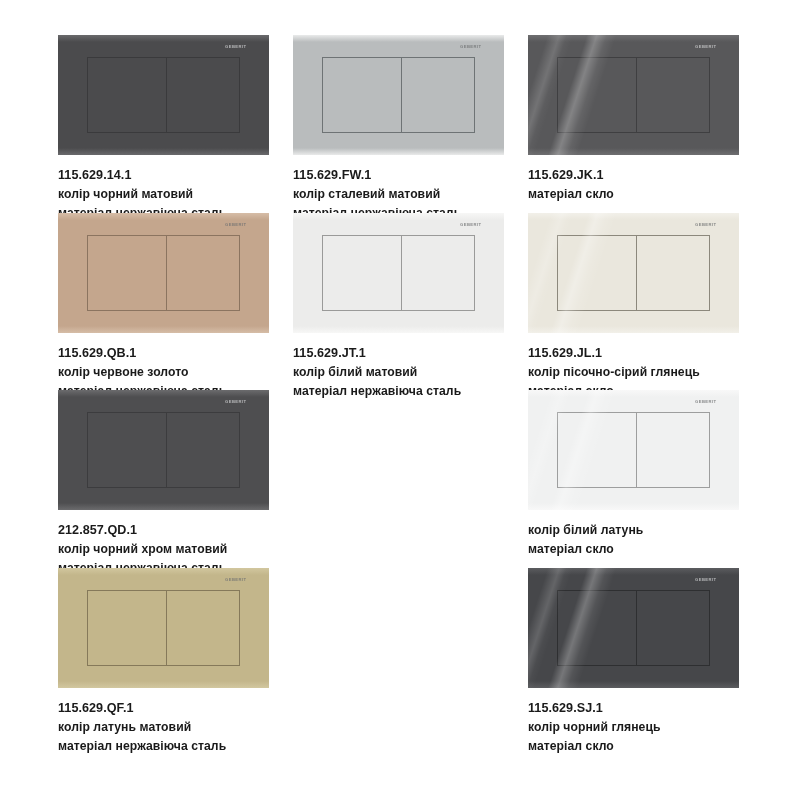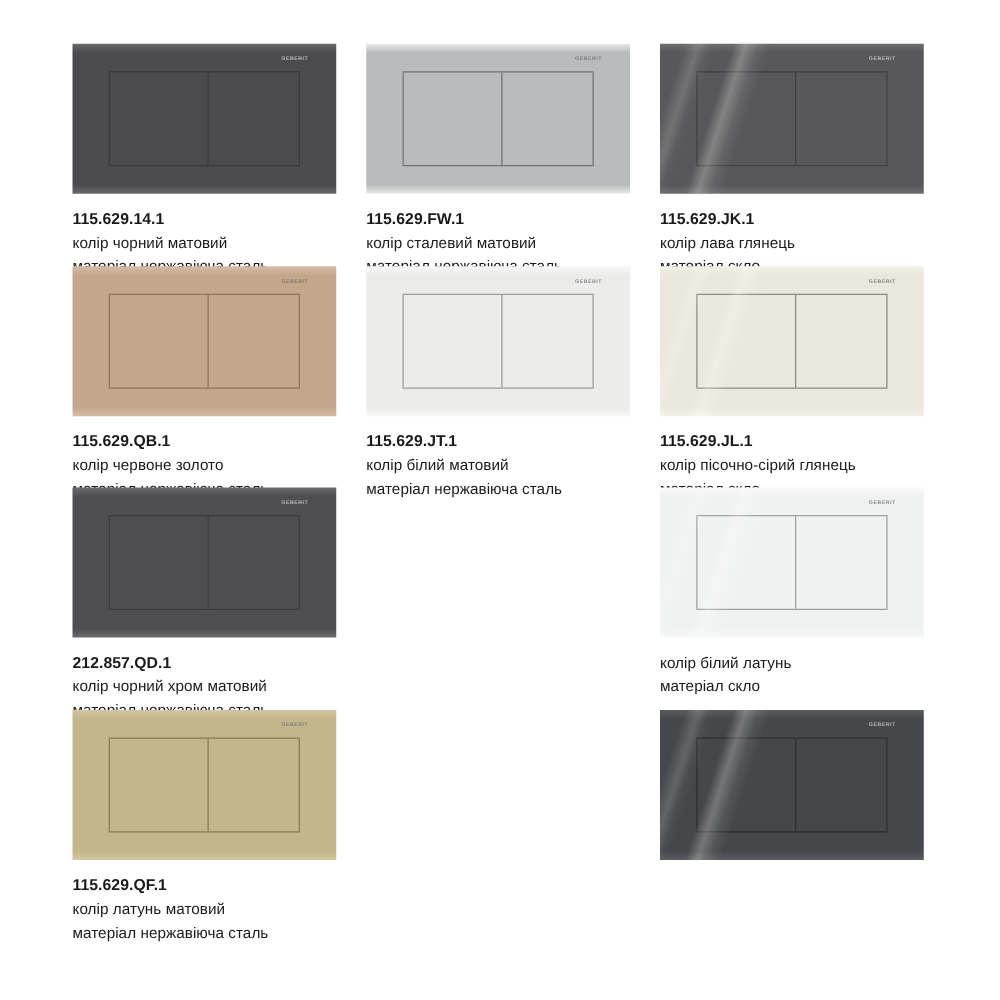--- a/index.html
+++ b/index.html
@@ -76,21 +76,21 @@
     opacity:.78;
   }
 
   
   .caption{margin-top:11px;}
   .sku{
     font-size:12.6px;font-weight:700;color:#1a1a1a;
     line-height:19px;letter-spacing:.05px;
   }
   .attr{
-    font-size:12.2px;font-weight:400;color:#1a1a1a;
+    font-size:12.2px;font-weight:700;color:#1a1a1a;
     line-height:19px;letter-spacing:.05px;
   }
 </style>
 </head>
 <body>
 
 <div class="sheet">
 
   <div class="card" style="left:58px;top:35px;">
     <div class="plate-wrap">
@@ -131,21 +131,20 @@
       <div class="plate gloss gloss-dark" style="background: linear-gradient(rgb(110, 110, 112) 0px, rgb(88, 88, 90) 7px, rgb(88, 88, 90) calc(100% - 7px), rgb(110, 110, 112) 100%);">
         <div class="buttons" style="border-top: 1px solid rgb(63, 63, 65); border-bottom: 1px solid rgb(63, 63, 65);">
           <div class="btn btn-l" style="border-top: none; border-right: 1px solid rgb(63, 63, 65); border-bottom: none; border-left: 1px solid rgb(63, 63, 65); border-image: initial;"></div>
           <div class="btn btn-r" style="border-top: none; border-right: 1px solid rgb(63, 63, 65); border-bottom: none; border-left: none; border-image: initial;"></div>
         </div>
         <div class="logo" style="color: rgb(210, 211, 212);">GEBERIT</div>
       </div>
     </div>
     <div class="caption">
       <div class="sku">115.629.JK.1</div>
-      <div class="attr">колір лава глянець</div>
       <div class="attr">матеріал скло</div>
     </div>
   </div>
 
   <div class="card" style="left:58px;top:213px;">
     <div class="plate-wrap">
       <div class="plate" style="background: linear-gradient(rgb(214, 189, 167) 0px, rgb(196, 166, 141) 7px, rgb(196, 166, 141) calc(100% - 7px), rgb(214, 189, 167) 100%);">
         <div class="buttons" style="border-top: 1px solid rgb(139, 116, 96); border-bottom: 1px solid rgb(139, 116, 96);">
           <div class="btn btn-l" style="border-top: none; border-right: 1px solid rgb(139, 116, 96); border-bottom: none; border-left: 1px solid rgb(139, 116, 96); border-image: initial;"></div>
           <div class="btn btn-r" style="border-top: none; border-right: 1px solid rgb(139, 116, 96); border-bottom: none; border-left: none; border-image: initial;"></div>
@@ -247,15 +246,20 @@
   <div class="card" style="left:528px;top:568px;">
     <div class="plate-wrap">
       <div class="plate gloss gloss-dark" style="background: linear-gradient(rgb(91, 92, 95) 0px, rgb(70, 71, 74) 7px, rgb(70, 71, 74) calc(100% - 7px), rgb(91, 92, 95) 100%);">
         <div class="buttons" style="border-top: 1px solid rgb(46, 47, 49); border-bottom: 1px solid rgb(46, 47, 49);">
           <div class="btn btn-l" style="border-top: none; border-right: 1px solid rgb(46, 47, 49); border-bottom: none; border-left: 1px solid rgb(46, 47, 49); border-image: initial;"></div>
           <div class="btn btn-r" style="border-top: none; border-right: 1px solid rgb(46, 47, 49); border-bottom: none; border-left: none; border-image: initial;"></div>
         </div>
         <div class="logo" style="color: rgb(210, 211, 212);">GEBERIT</div>
       </div>
     </div>
+    <div class="caption">
+      <div class="sku">115.629.SJ.1</div>
+      <div class="attr">колір чорний глянець</div>
+      <div class="attr">матеріал скло</div>
+    </div>
   </div>
 
 </div>
 
 </body></html>

